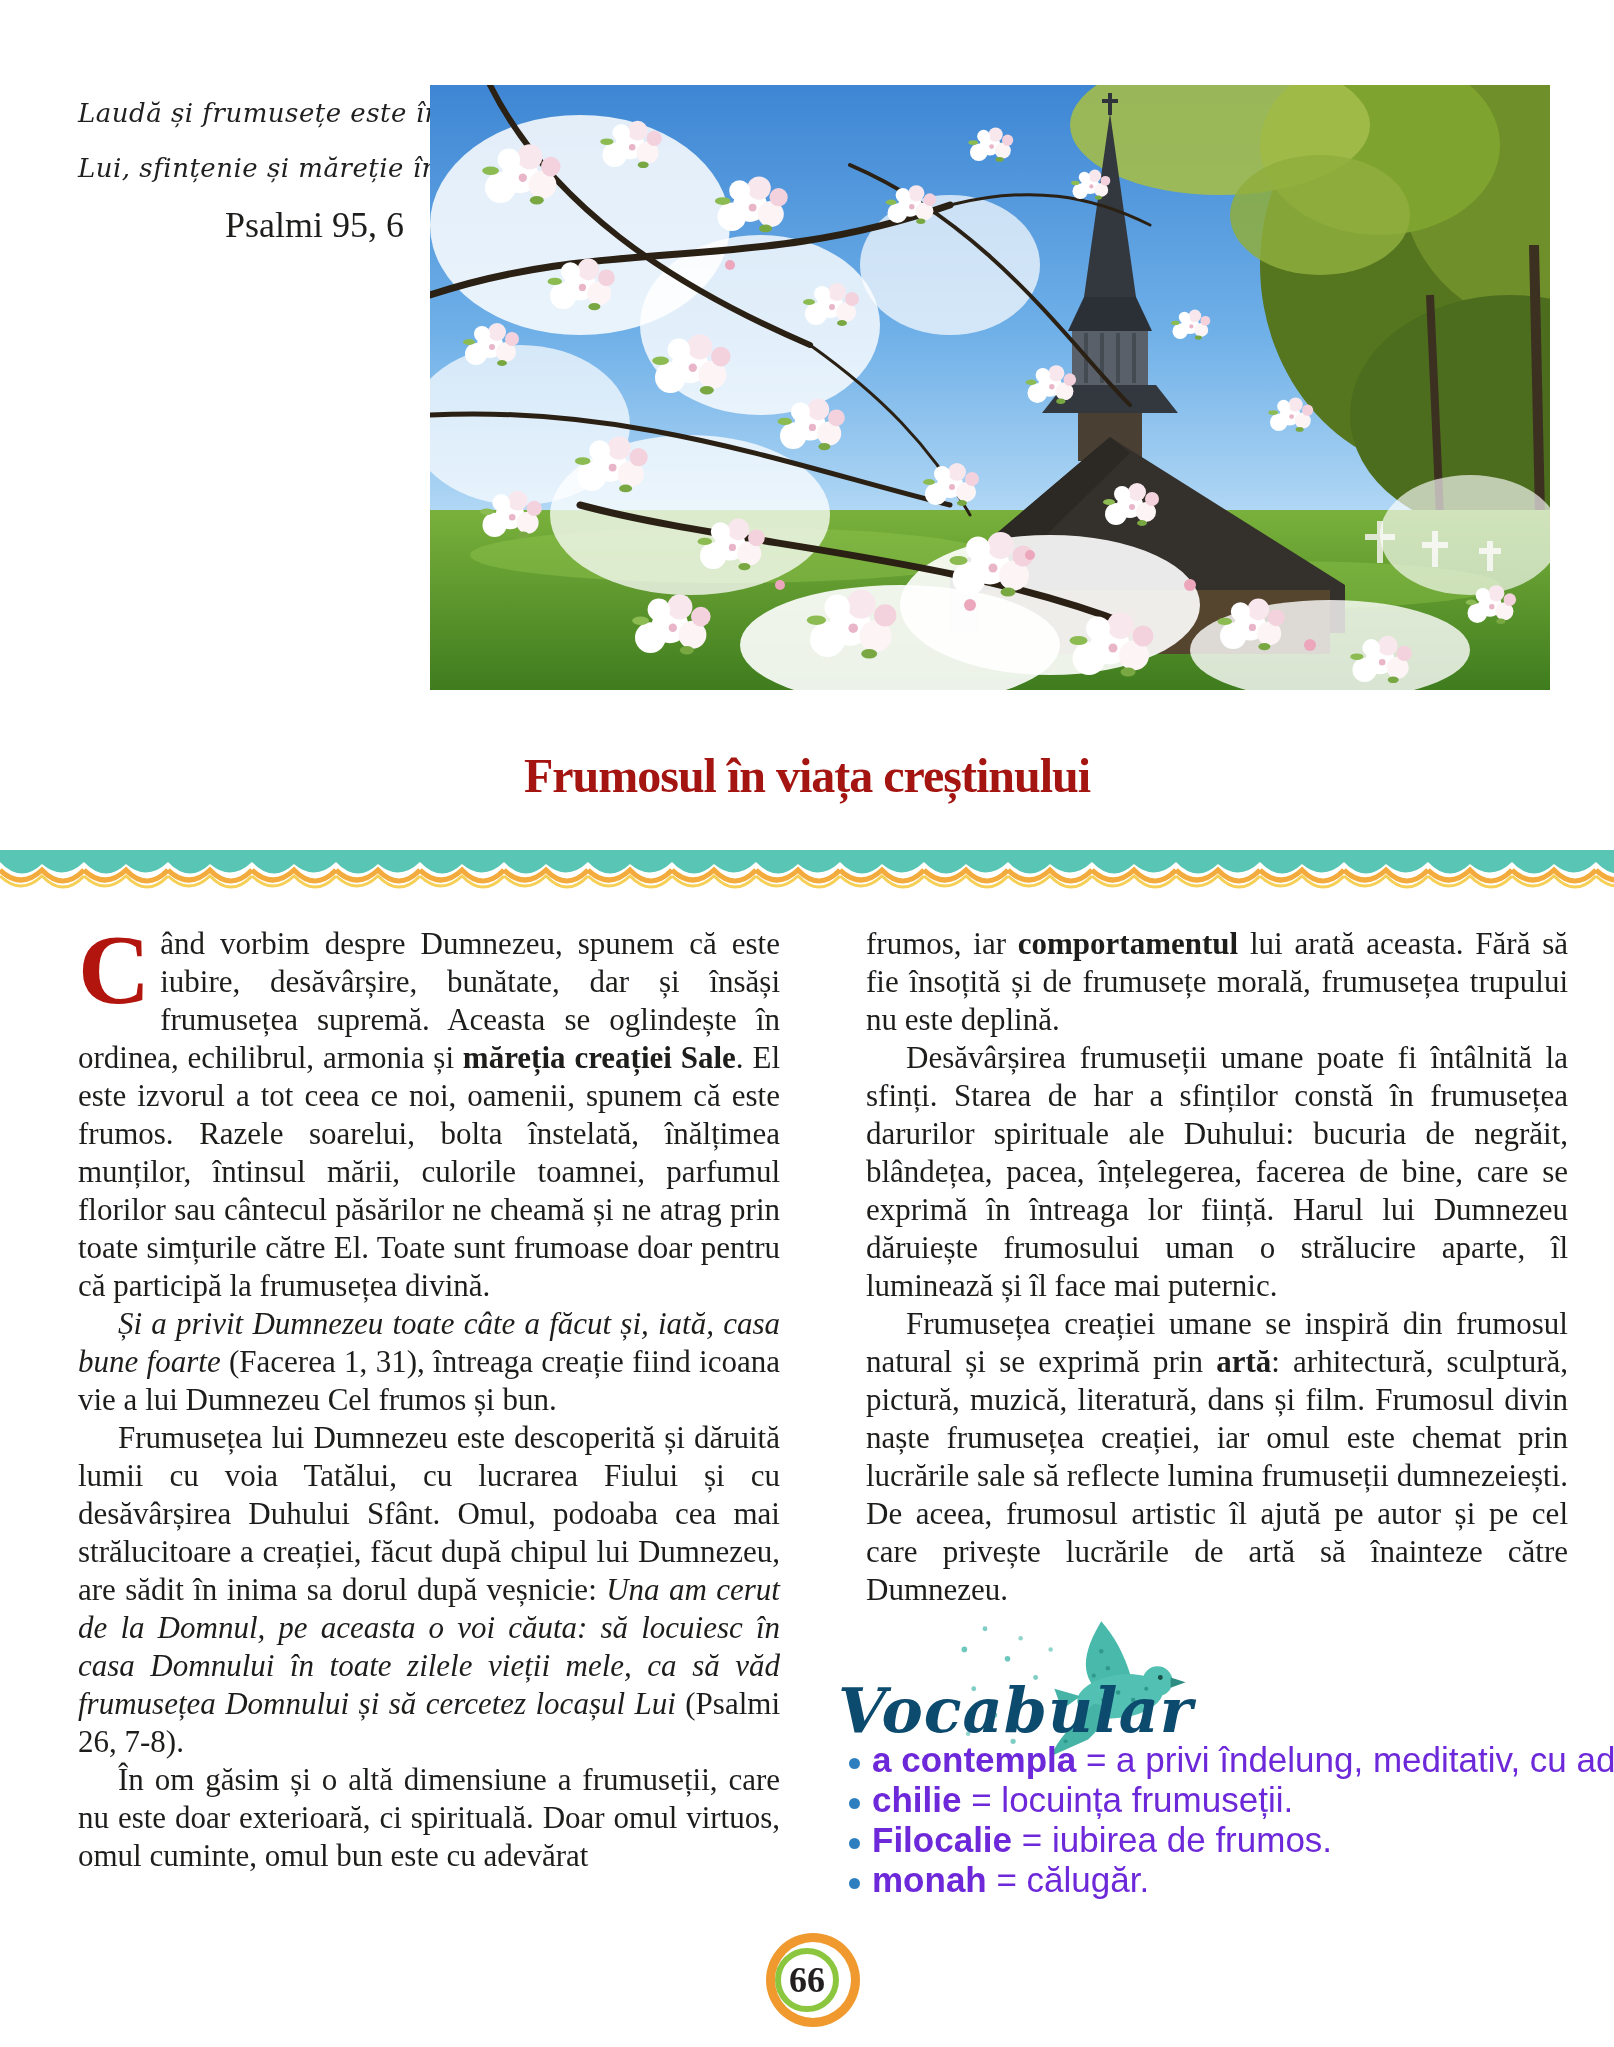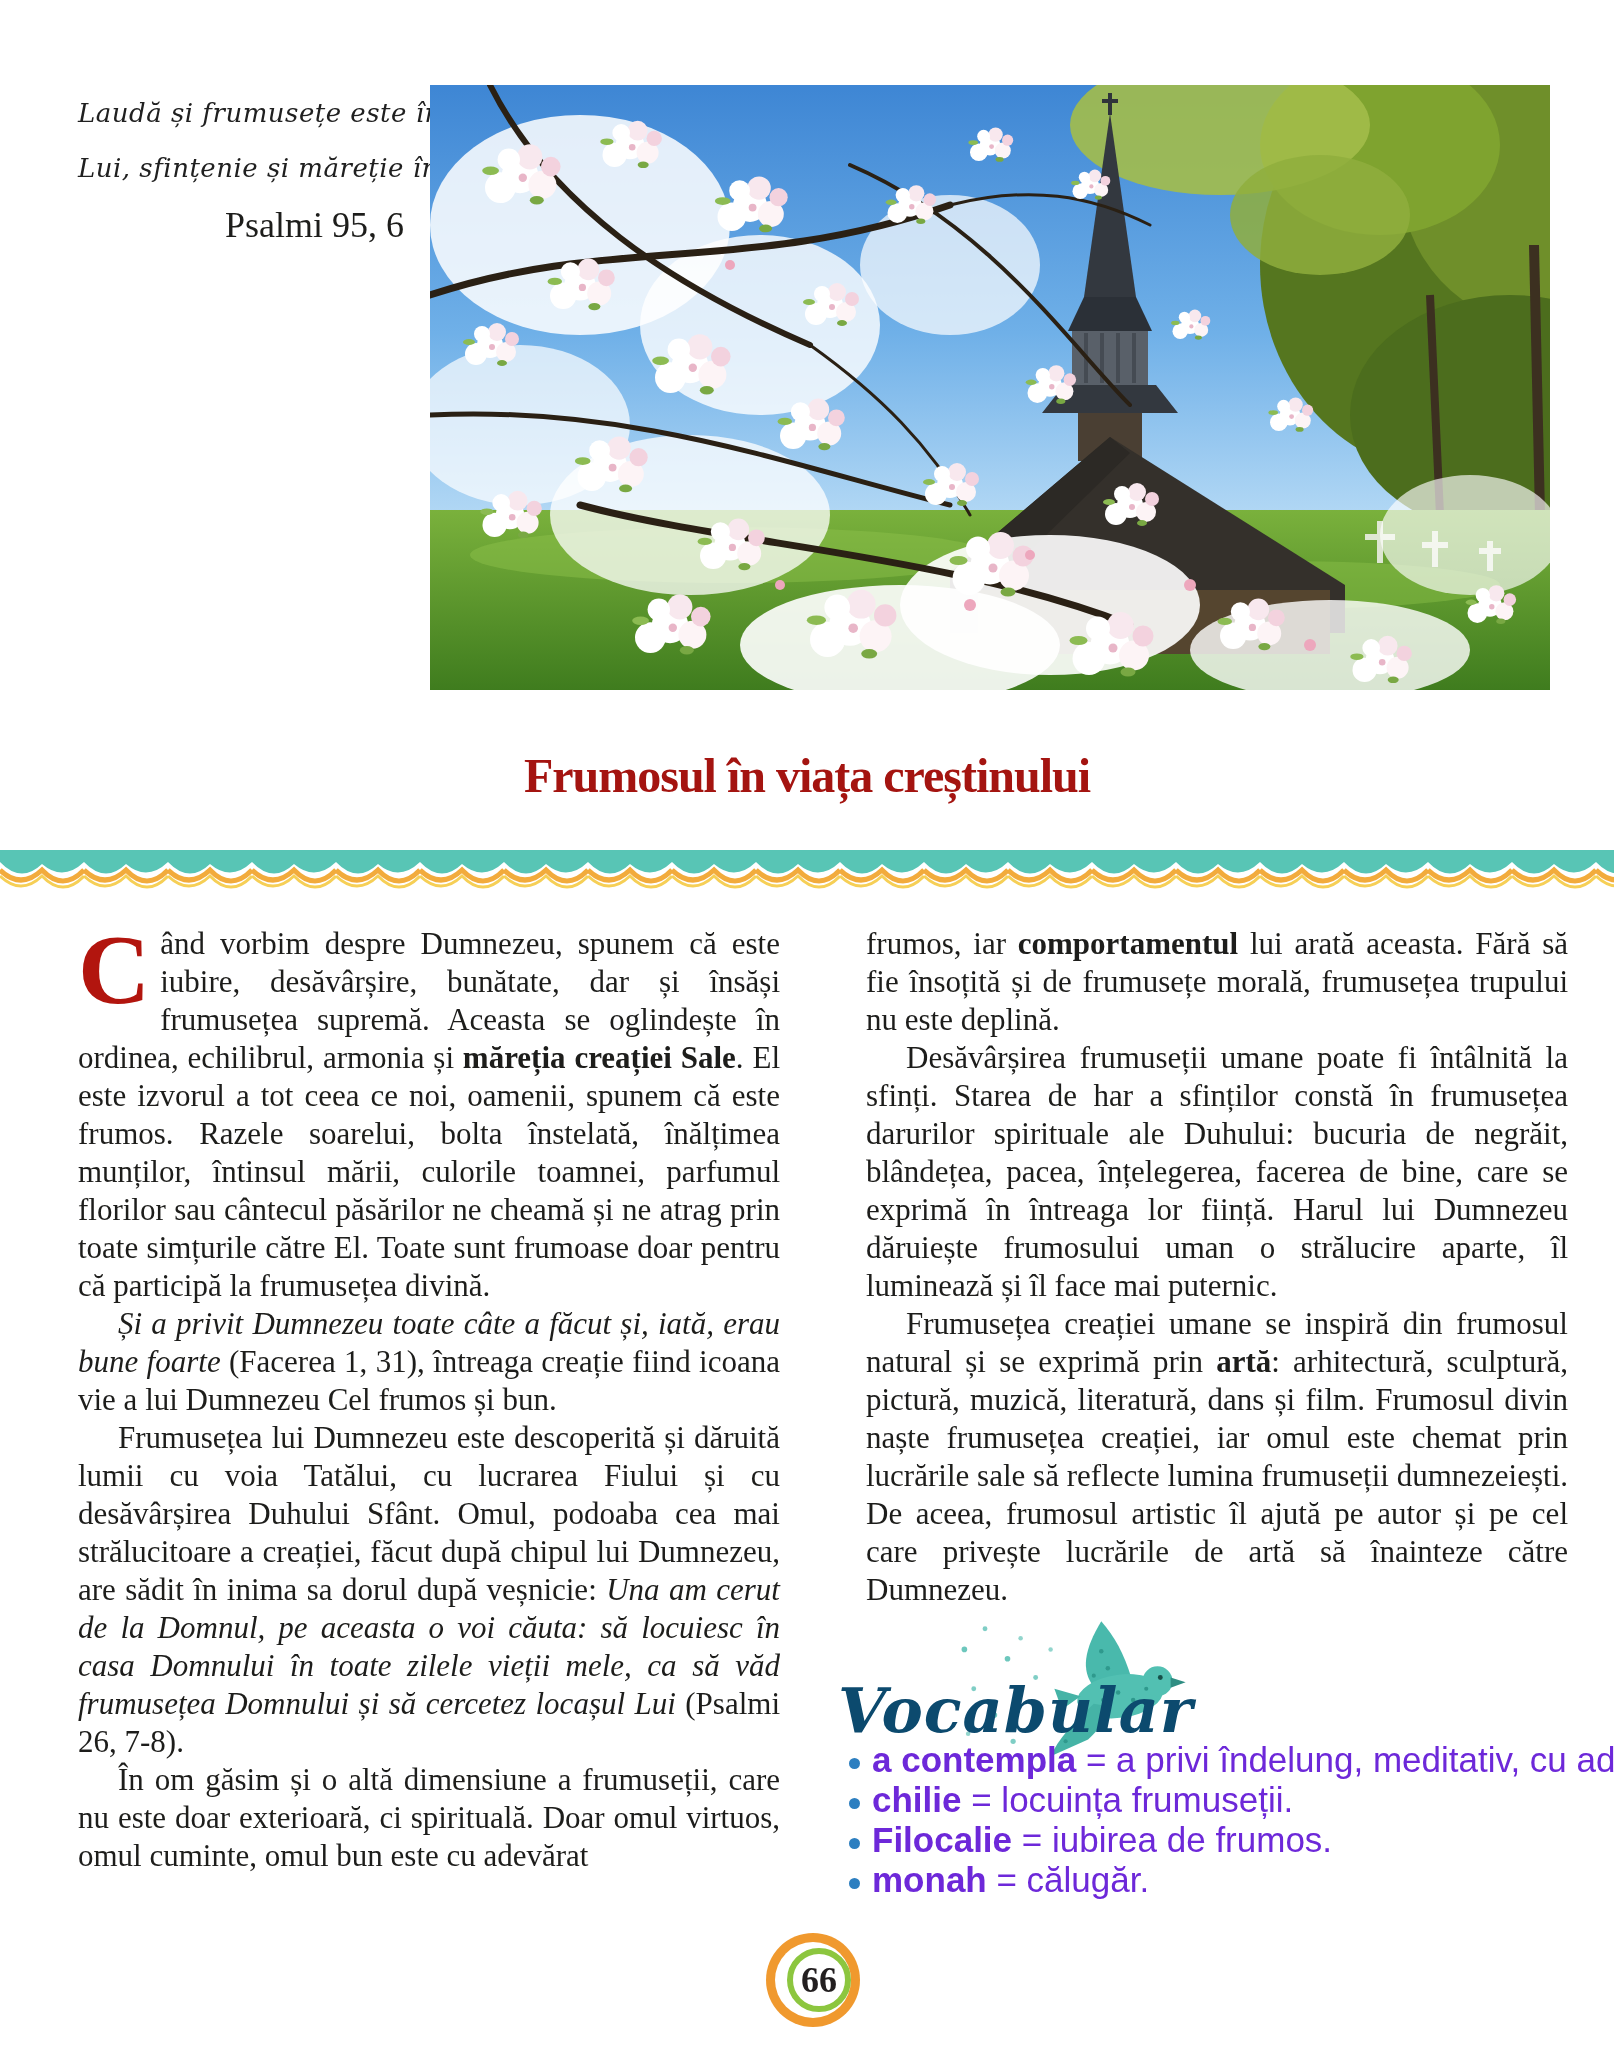--- a/index.html
+++ b/index.html
@@ -52,21 +52,21 @@
   .vocab-list li{white-space:nowrap;}
   .dot{display:inline-block;width:11px;height:11px;border-radius:50%;
     background:#2d7fc0;margin-right:12px;vertical-align:3px;}
   
   .badge{
     position:absolute;left:766px;top:1933px;width:94px;height:94px;border-radius:50%;
     background:#f0992e;display:flex;align-items:center;justify-content:center;
   }
   .badge-mid{
     width:76px;height:76px;border-radius:50%;background:#ffffff;
-    display:flex;align-items:center;justify-content:flex-end;
+    display:flex;align-items:center;justify-content:flex-start;
   }
   .badge-in{
     width:64px;height:64px;border-radius:50%;border:6px solid #8cc63f;background:#fff;
     box-sizing:border-box;display:flex;align-items:center;justify-content:center;
   }
   .badge-num{font-size:36px;font-weight:bold;color:#231f20;}
 </style>
 </head>
 <body>
 
@@ -213,21 +213,21 @@
       <path d="M0,26 Q21,46 42,26 Q63,48 84,26" fill="none" stroke="#f6cf56" stroke-width="3"></path>
     </pattern>
   </defs>
   <rect width="1614" height="44" fill="url(#wv)"></rect>
 </svg>
 
 <div class="col col-left">
   <p>
     <span class="dropcap">C</span><span><span>ând vorbim despre Dumnezeu, spunem că este iubire, desăvârșire, bunătate, dar și însăși frumusețea supremă. Aceasta se oglindește în ordinea, echilibrul, armonia și </span><span class="b">măreția creației Sale</span><span>. El este izvorul a tot ceea ce noi, oamenii, spunem că este frumos. Razele soarelui, bolta înstelată, înălțimea munților, întinsul mării, culorile toamnei, parfumul florilor sau cântecul păsărilor ne cheamă și ne atrag prin toate simțurile către El. Toate sunt frumoase doar pentru că participă la frumusețea divină.</span></span>
   </p>
-  <p class="indent"><span class="i">Și a privit Dumnezeu toate câte a făcut și, iată, erau bune foarte</span><span> (Facerea 1, 31), întreaga creație fiind icoana vie a lui Dumnezeu Cel frumos și bun.</span></p>
+  <p class="indent"><span class="i">Și a privit Dumnezeu toate câte a făcut și, iată, casa bune foarte</span><span> (Facerea 1, 31), întreaga creație fiind icoana vie a lui Dumnezeu Cel frumos și bun.</span></p>
   <p class="indent"><span>Frumusețea lui Dumnezeu este descoperită și dăruită lumii cu voia Tatălui, cu lucrarea Fiului și cu desăvârșirea Duhului Sfânt. Omul, podoaba cea mai strălucitoare a creației, făcut după chipul lui Dumnezeu, are sădit în inima sa dorul după veșnicie: </span><span class="i">Una am cerut de la Domnul, pe aceasta o voi căuta: să locuiesc în casa Domnului în toate zilele vieții mele, ca să văd frumusețea Domnului și să cercetez locașul Lui</span><span> (Psalmi 26, 7-8).</span></p>
   <p class="indent"><span>În om găsim și o altă dimensiune a frumuseții, care nu este doar exterioară, ci spirituală. Doar omul virtuos, omul cuminte, omul bun este cu adevărat</span></p>
 </div>
 
 <div class="col col-right">
   <p><span>frumos, iar </span><span class="b">comportamentul</span><span> lui arată aceasta. Fără să fie însoțită și de frumusețe morală, frumusețea trupului nu este deplină.</span></p>
   <p class="indent"><span>Desăvârșirea frumuseții umane poate fi întâlnită la sfinți. Starea de har a sfinților constă în frumusețea darurilor spirituale ale Duhului: bucuria de negrăit, blândețea, pacea, înțelegerea, facerea de bine, care se exprimă în întreaga lor ființă. Harul lui Dumnezeu dăruiește frumosului uman o strălucire aparte, îl luminează și îl face mai puternic.</span></p>
   <p class="indent"><span>Frumusețea creației umane se inspiră din frumosul natural și se exprimă prin </span><span class="b">artă</span><span>: arhitectură, sculptură, pictură, muzică, literatură, dans și film. Frumosul divin naște frumusețea creației, iar omul este chemat prin lucrările sale să reflecte lumina frumuseții dumnezeiești. De aceea, frumosul artistic îl ajută pe autor și pe cel care privește lucrările de artă să înainteze către Dumnezeu.</span></p>
 </div>
 

